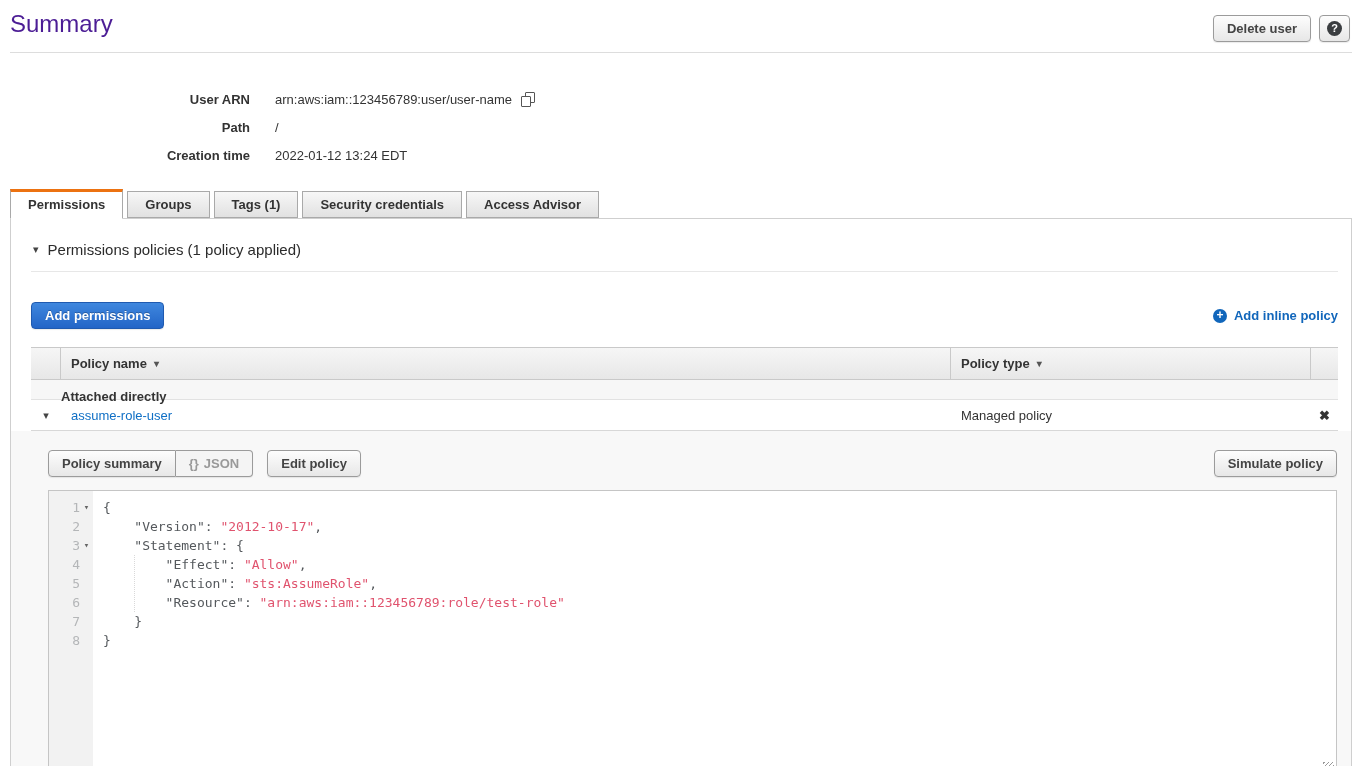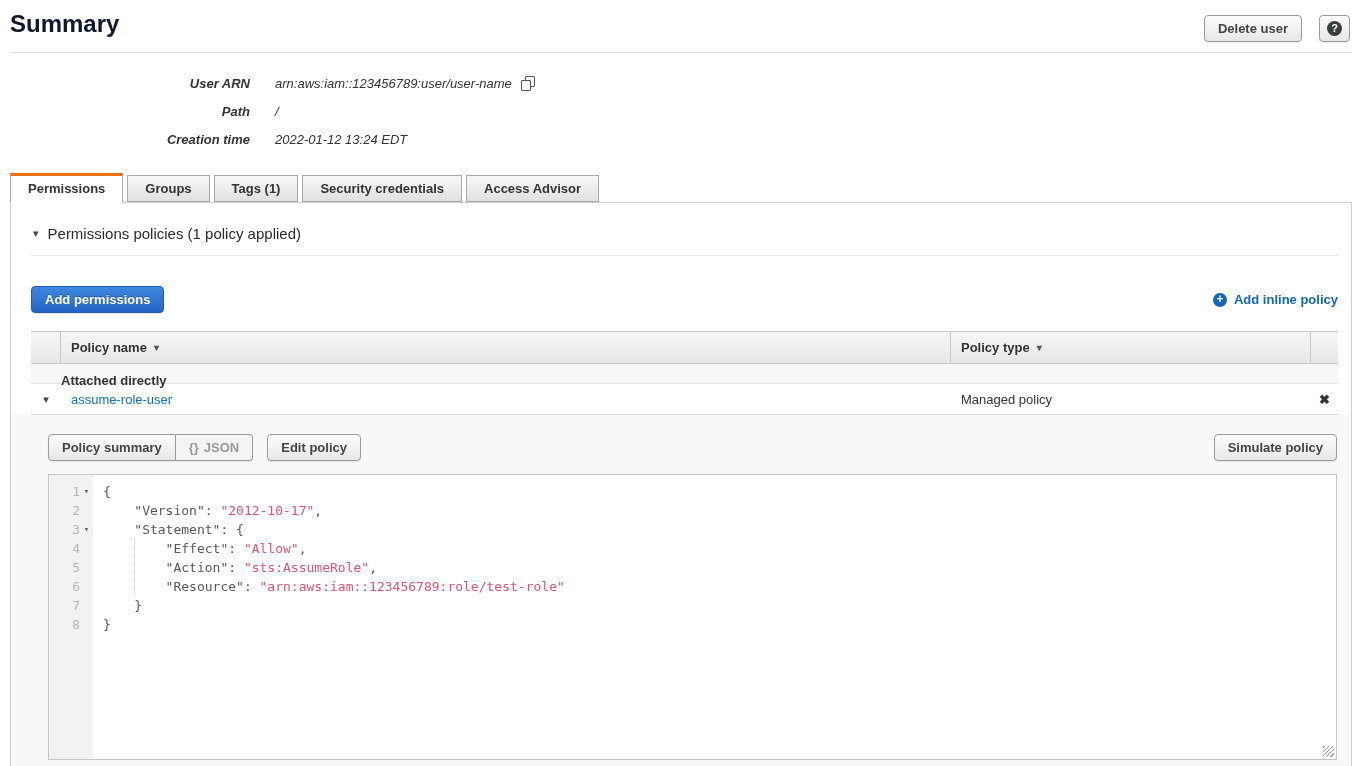--- a/index.html
+++ b/index.html
@@ -1,22 +1,22 @@
 <!DOCTYPE html>
 <html><head>
 <meta charset="utf-8">
 <style>
   * { margin: 0; padding: 0; box-sizing: border-box; }
   html, body { width: 1362px; height: 766px; background: #fff; overflow: hidden; }
   body { font-family: "Liberation Sans", sans-serif; font-size: 13px; color: #333; }
 
   
   .top-header { display: flex; justify-content: space-between; align-items: flex-start; padding: 10px 12px 0 10px; }
-  .page-title { font-size: 24px; font-weight: 700; color: #0f172a; }
-  .header-actions { display: flex; gap: 17px; margin-top: 5px; }
+  .page-title { font-size: 24px; font-weight: 400; color: #4c1d95; }
+  .header-actions { display: flex; gap: 8px; margin-top: 5px; }
 
   .btn {
     display: inline-flex; align-items: center; justify-content: center;
     height: 27px; padding: 0 13px;
     background: linear-gradient(#fdfdfd, #e7e7e7);
     border: 1px solid #9b9b9b; border-radius: 4px;
     font-size: 13px; font-weight: bold; color: #444;
     box-shadow: 0 1px 1px rgba(0,0,0,.08);
     cursor: pointer; white-space: nowrap;
   }
@@ -26,21 +26,21 @@
     text-shadow: 0 -1px 0 rgba(0,0,0,.25);
   }
   .btn-help { padding: 0 7px; }
   .help-circle {
     width: 15px; height: 15px; border-radius: 50%; background: #3a3d40;
     color: #fff; font-size: 11px; font-weight: bold; line-height: 15px; text-align: center;
   }
   .header-rule { border-bottom: 1px solid #ddd; margin: 10px 10px 0 10px; }
 
   
-  .details { margin-top: 16px; font-style: italic; }
+  .details { margin-top: 32px; }
   .detail-row { display: flex; align-items: center; height: 28px; }
   .detail-label { width: 250px; text-align: right; font-weight: bold; color: #333; }
   .detail-value { margin-left: 25px; display: flex; align-items: flex-end; color: #333; }
 
   .copy-icon { position: relative; width: 14px; height: 15px; display: inline-block; margin-left: 9px; cursor: pointer; }
   .copy-icon .sq { position: absolute; width: 10px; height: 11px; border: 1px solid #555; background: #fff; border-radius: 1px; }
   .copy-icon .back  { right: 0; top: 0; }
   .copy-icon .front { left: 0; bottom: 0; }
 
   

